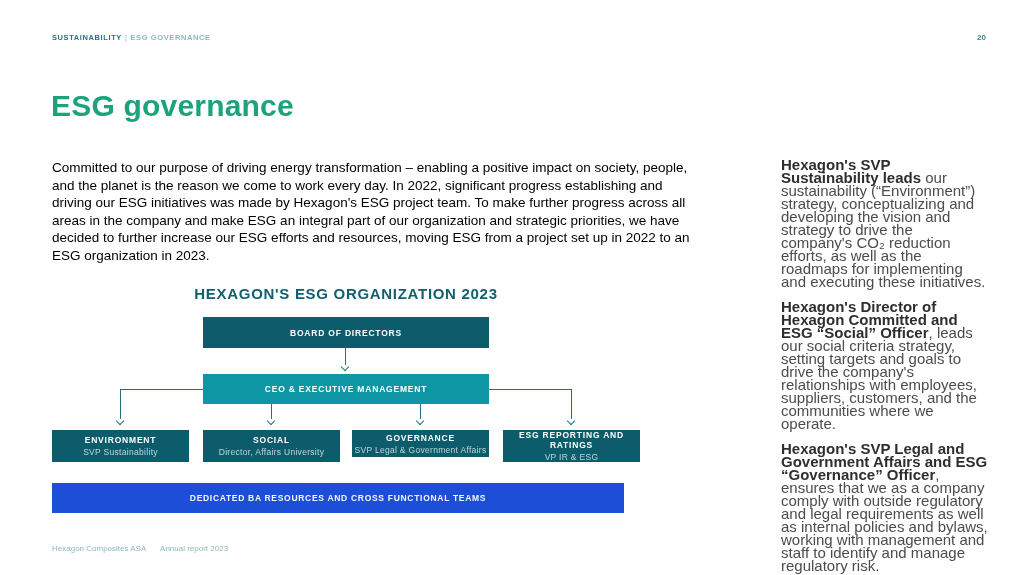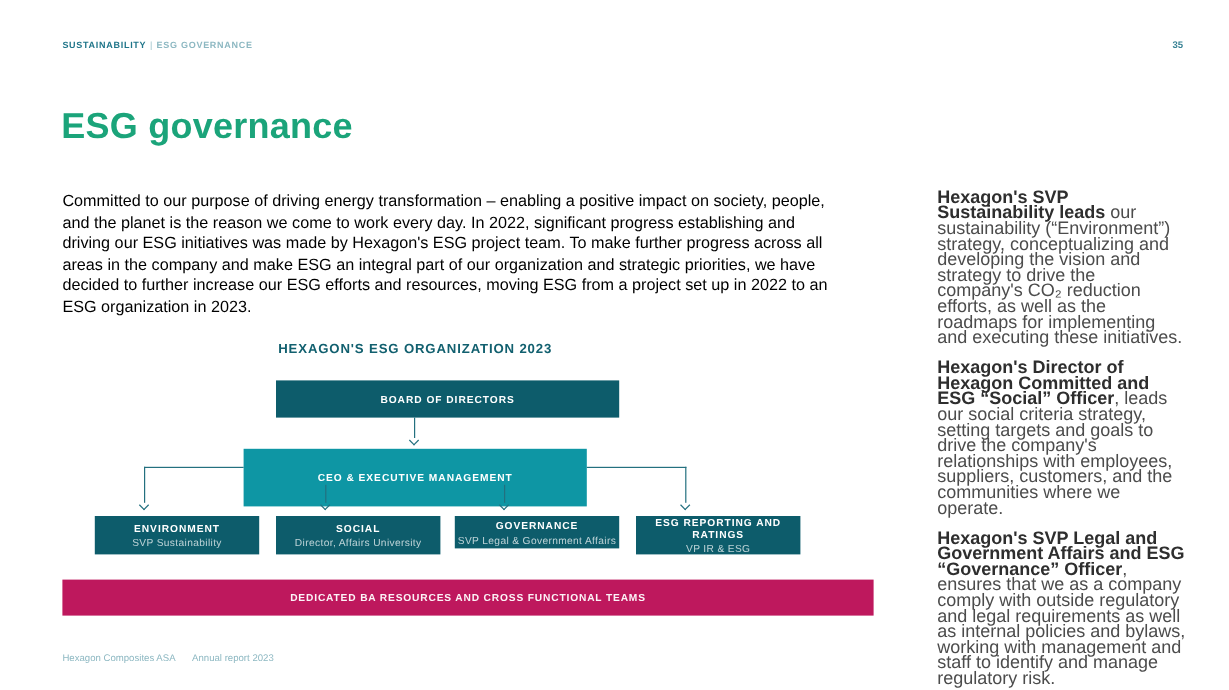--- a/index.html
+++ b/index.html
@@ -17,33 +17,33 @@
   
   .h1 { position:absolute; left:51px; top:89px; font-size:30px; font-weight:700; color:#1ba47a; letter-spacing:0.2px; }
   
   .intro { position:absolute; left:52px; top:159px; width:650px; font-size:13.5px; line-height:17.6px; color:#000000; }
   
   .sidebar { position:absolute; left:781px; top:158px; width:207px; font-size:15px; line-height:13px; color:#4c4c4c; }
   .sidebar p { margin-bottom:12px; }
   .sidebar b { color:#2e2e2e; font-weight:700; }
   
   .chart { position:absolute; left:52px; top:283px; width:588px; height:232px; }
-  .chart-title { position:absolute; left:0; top:2px; width:588px; text-align:center; font-size:11px; font-weight:700; letter-spacing:0.7px; color:#12606f; }
+  .chart-title { position:absolute; left:0; top:2px; width:588px; text-align:center; font-size:15px; font-weight:700; letter-spacing:0.7px; color:#12606f; }
   .box { position:absolute; display:flex; flex-direction:column; align-items:center; justify-content:center; text-align:center; color:#ffffff; }
-  .box-dark { background:#0d5c6b;margin-left:27px; }
+  .box-dark { background:#0d5c6b; }
   .box-teal { background:#0e96a4; }
   .box .t { font-size:8.5px; font-weight:700; letter-spacing:0.8px; }
   .box .s { font-size:8.5px; font-weight:400; color:rgba(255,255,255,0.72); margin-top:2px; letter-spacing:0.3px; }
   .b-board { left:151px; top:34px; width:286px; height:31px; }
-  .b-ceo   { left:151px; top:91px; width:286px; height:48px; }
+  .b-ceo   { left:151px; top:91px; width:286px; height:30px; }
   .b-u0 { left:0px;   top:147px; width:137px; height:32px; }
   .b-u1 { left:151px; top:147px; width:137px; height:32px; }
   .b-u2 { left:300px; top:147px; width:137px; height:27px; }
   .b-u3 { left:451px; top:147px; width:137px; height:32px; }
-  .b-bar { left:0; top:200px; width:676px; height:30px; background:#be185d; }
+  .b-bar { left:0; top:200px; width:572px; height:30px; background:#1d4ed8; }
   .b-bar .t { letter-spacing:0.7px; color:rgba(255,255,255,0.95); }
   .line { position:absolute; background:#23707f; }
   .lh { height:1px; } .lv { width:1px; }
   .ah { position:absolute; width:6px; height:6px; border-left:1px solid #23707f; border-bottom:1px solid #23707f; transform:rotate(-45deg); }
   .c-bv { left:293px; top:65px; height:17px; }
   .a-bv { left:290px; top:81px; }
   .c-hl { left:68px;  top:106px; width:83px; }
   .c-vl { left:68px;  top:106px; height:30px; }
   .a-vl { left:65px;  top:135px; }
   .c-v1 { left:219px; top:121px; height:15px; }
@@ -58,21 +58,21 @@
   .footer .co { margin-right:12px; }
 </style>
 </head>
 <body>
 
 <div class="page">
 
   <div class="crumb">
     <span class="sec">SUSTAINABILITY</span><span class="div">|</span><span class="pg">ESG GOVERNANCE</span>
   </div>
-  <div class="pagenum">35</div>
+  <div class="pagenum">20</div>
 
   <h1 class="h1">ESG governance</h1>
 
   <p class="intro">Committed to our purpose of driving energy transformation – enabling a positive impact on society, people, and the planet is the reason we come to work every day. In 2022, significant progress establishing and driving our ESG initiatives was made by Hexagon's ESG project team. To make further progress across all areas in the company and make ESG an integral part of our organization and strategic priorities, we have decided to further increase our ESG efforts and resources, moving ESG from a project set up in 2022 to an ESG organization in 2023.</p>
 
   <div class="sidebar">
     <p><b>Hexagon's SVP Sustainability leads</b><span> our sustain­ability (“Environment”) strategy, conceptualizing and developing the vision and strategy to drive the company's CO₂ reduction efforts, as well as the roadmaps for implementing and executing these initiatives.</span></p>
     <p><b>Hexagon's Director of Hexagon Committed and ESG “Social” Officer</b><span>, leads our social criteria strategy, setting targets and goals to drive the company's relationships with employees, suppliers, customers, and the communities where we operate.</span></p>
     <p><b>Hexagon's SVP Legal and Government Affairs and ESG “Governance” Officer</b><span>, ensures that we as a company comply with outside regulatory and legal requirements as well as internal policies and bylaws, working with management and staff to identify and manage regulatory risk.</span></p>
   </div>

